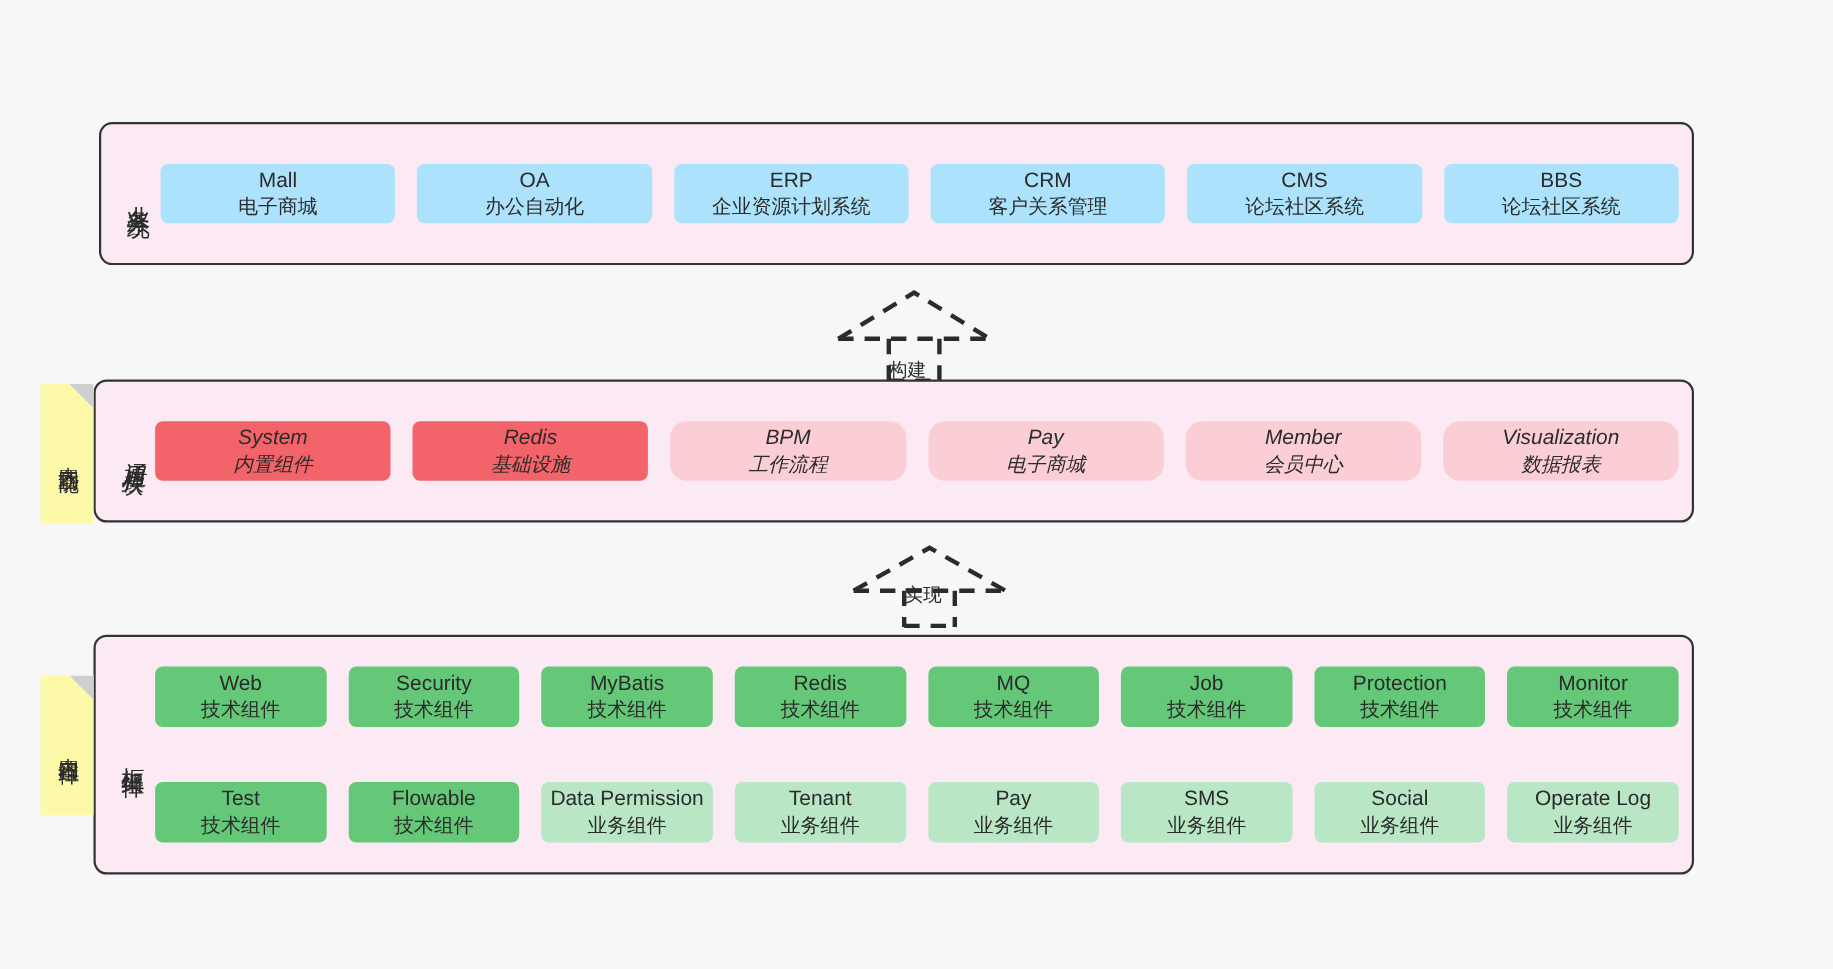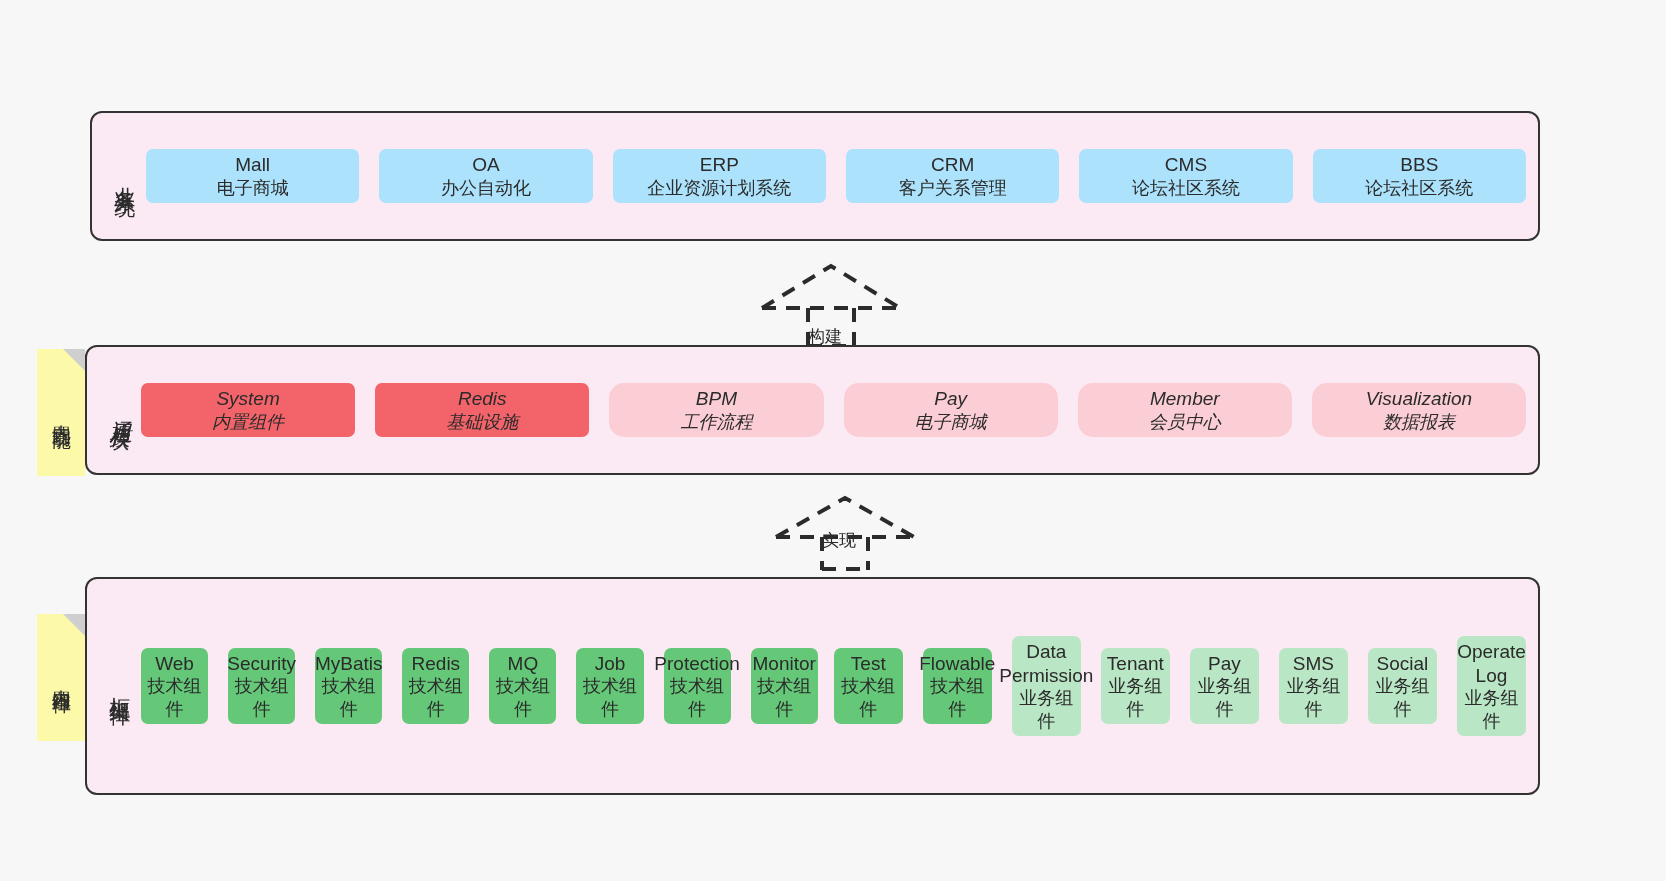--- a/index.html
+++ b/index.html
@@ -46,21 +46,21 @@
   
   .boxrow {
     flex: 1;
     display: flex;
     gap: 20px;
     align-items: center;
   }
   .boxgrid {
     flex: 1;
     display: flex;
-    flex-direction: row;
+    flex-direction: column;
     gap: 16px;
   }
   .boxgrid .boxrow { flex: 1; }
 
   .box {
     flex: 1;
     border-radius: 7px;
     display: flex;
     flex-direction: column;
     align-items: center;

